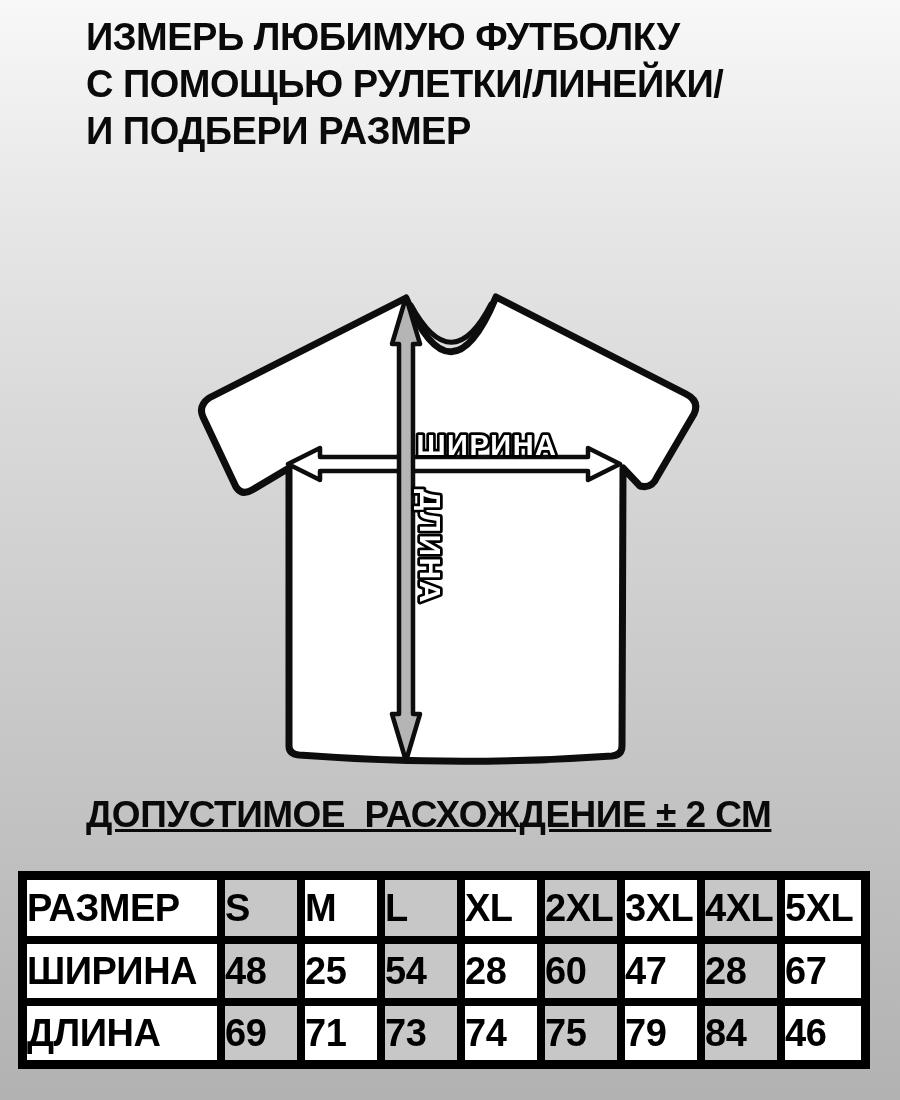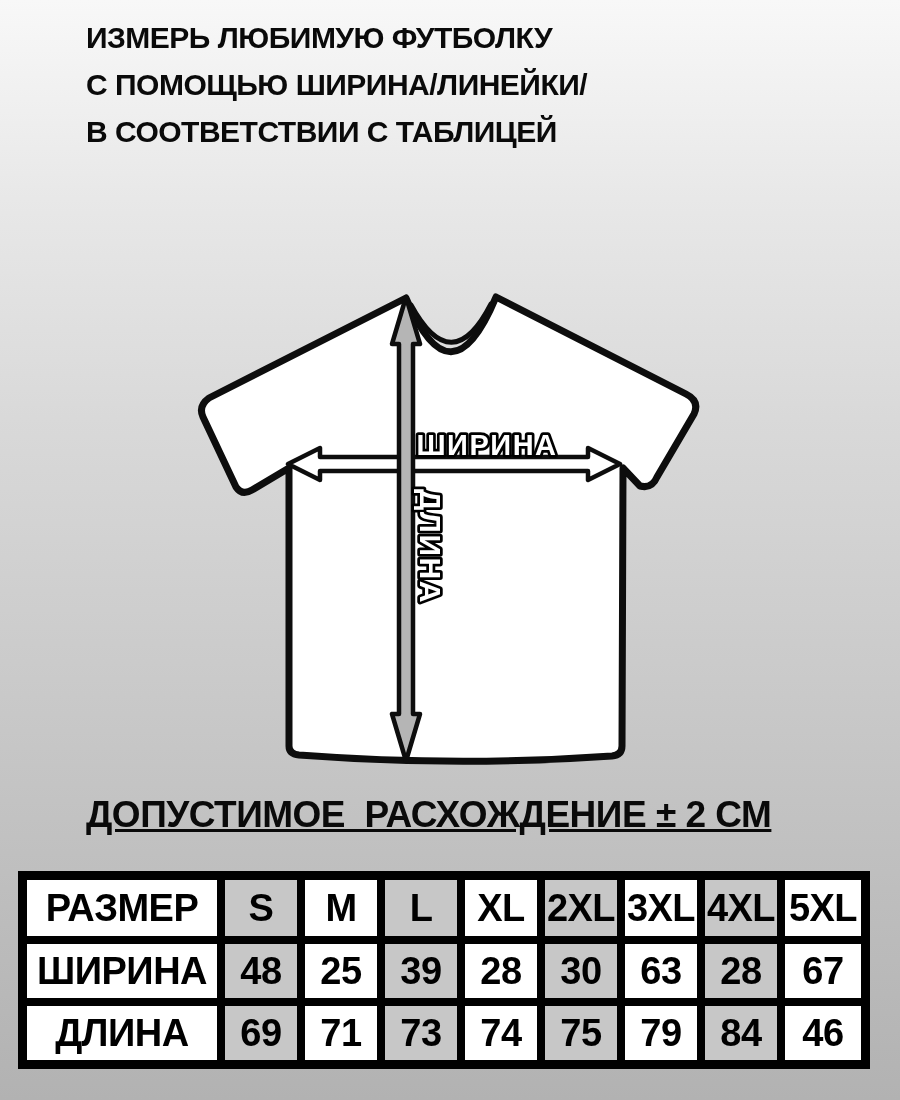--- a/index.html
+++ b/index.html
@@ -6,21 +6,21 @@
   body{
     position:relative;
     width:900px;height:1100px;
     overflow:hidden;
     background:linear-gradient(180deg,#f8f8f8 0%,#e8e8e8 18%,#d9d9d9 38%,#c6c6c6 68%,#b2b2b2 100%);
     font-family:"Liberation Sans",sans-serif;
     color:#0a0a0a;
   }
   .heading{
     position:absolute;left:86px;top:14px;
-    font-size:30px;line-height:47px;font-weight:700;
+    font-size:38px;line-height:47px;font-weight:700;
     letter-spacing:-0.5px;white-space:nowrap;
   }
   .diagram-svg{
     position:absolute;left:0;top:0;width:900px;height:1100px;
     pointer-events:none;
   }
   .note{
     position:absolute;left:86px;top:794px;
     font-size:37px;font-weight:700;letter-spacing:-0.5px;
     white-space:pre;
@@ -29,37 +29,37 @@
   table.size-table{
     position:absolute;left:18px;top:871px;
     border-collapse:separate;border-spacing:0;
     border:5px solid #000;
     background:#ffffff;
     table-layout:fixed;
   }
   table.size-table td{
     box-sizing:border-box;
     border:4px solid #000;
-    text-align:center;vertical-align:middle;
+    vertical-align:middle;
     font-weight:700;font-size:38px;color:#000;
     padding:0;
     height:62px;
     background:#ffffff;
     letter-spacing:-0.5px;
   }
   table.size-table tr.hdr td{height:64px;}
   table.size-table td.gray{background:#c7c7c7;}
 </style>
 </head>
 <body>
 
 <div class="heading">
   <div>ИЗМЕРЬ ЛЮБИМУЮ ФУТБОЛКУ</div>
-  <div>С ПОМОЩЬЮ ШИРИНА/ЛИНЕЙКИ/</div>
-  <div>В СООТВЕТСТВИИ С ТАБЛИЦЕЙ</div>
+  <div>С ПОМОЩЬЮ РУЛЕТКИ/ЛИНЕЙКИ/</div>
+  <div>И ПОДБЕРИ РАЗМЕР</div>
 </div>
 
 <svg class="diagram-svg" viewBox="0 0 900 1100">
 
   <path d="M 406 298
        Q 451 406 496 297
        L 686 394
        Q 700 401 694 414
        L 657 477
        Q 652 489 640 486
@@ -108,24 +108,24 @@
     <td>XL</td>
     <td class="gray">2XL</td>
     <td>3XL</td>
     <td class="gray">4XL</td>
     <td>5XL</td>
   </tr>
   <tr>
     <td>ШИРИНА</td>
     <td class="gray">48</td>
     <td>25</td>
-    <td class="gray">39</td>
+    <td class="gray">54</td>
     <td>28</td>
-    <td class="gray">30</td>
-    <td>63</td>
+    <td class="gray">60</td>
+    <td>47</td>
     <td class="gray">28</td>
     <td>67</td>
   </tr>
   <tr>
     <td>ДЛИНА</td>
     <td class="gray">69</td>
     <td>71</td>
     <td class="gray">73</td>
     <td>74</td>
     <td class="gray">75</td>

